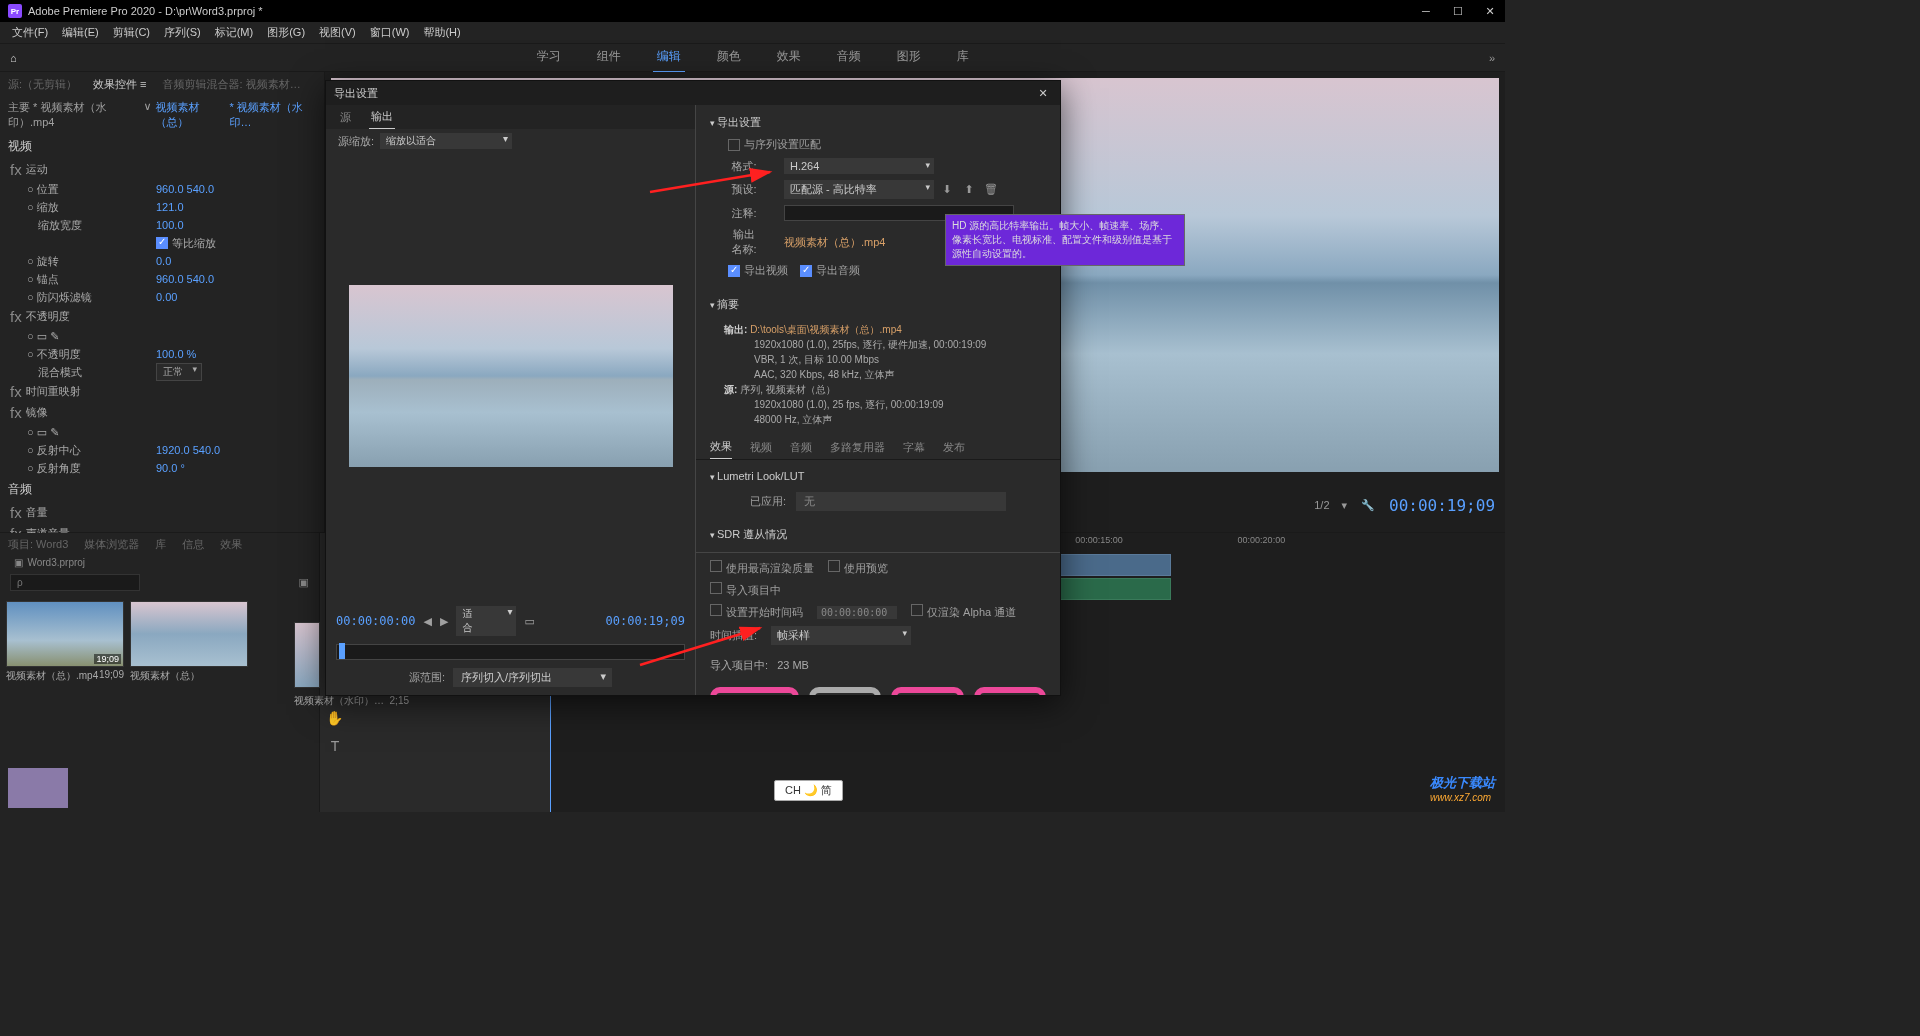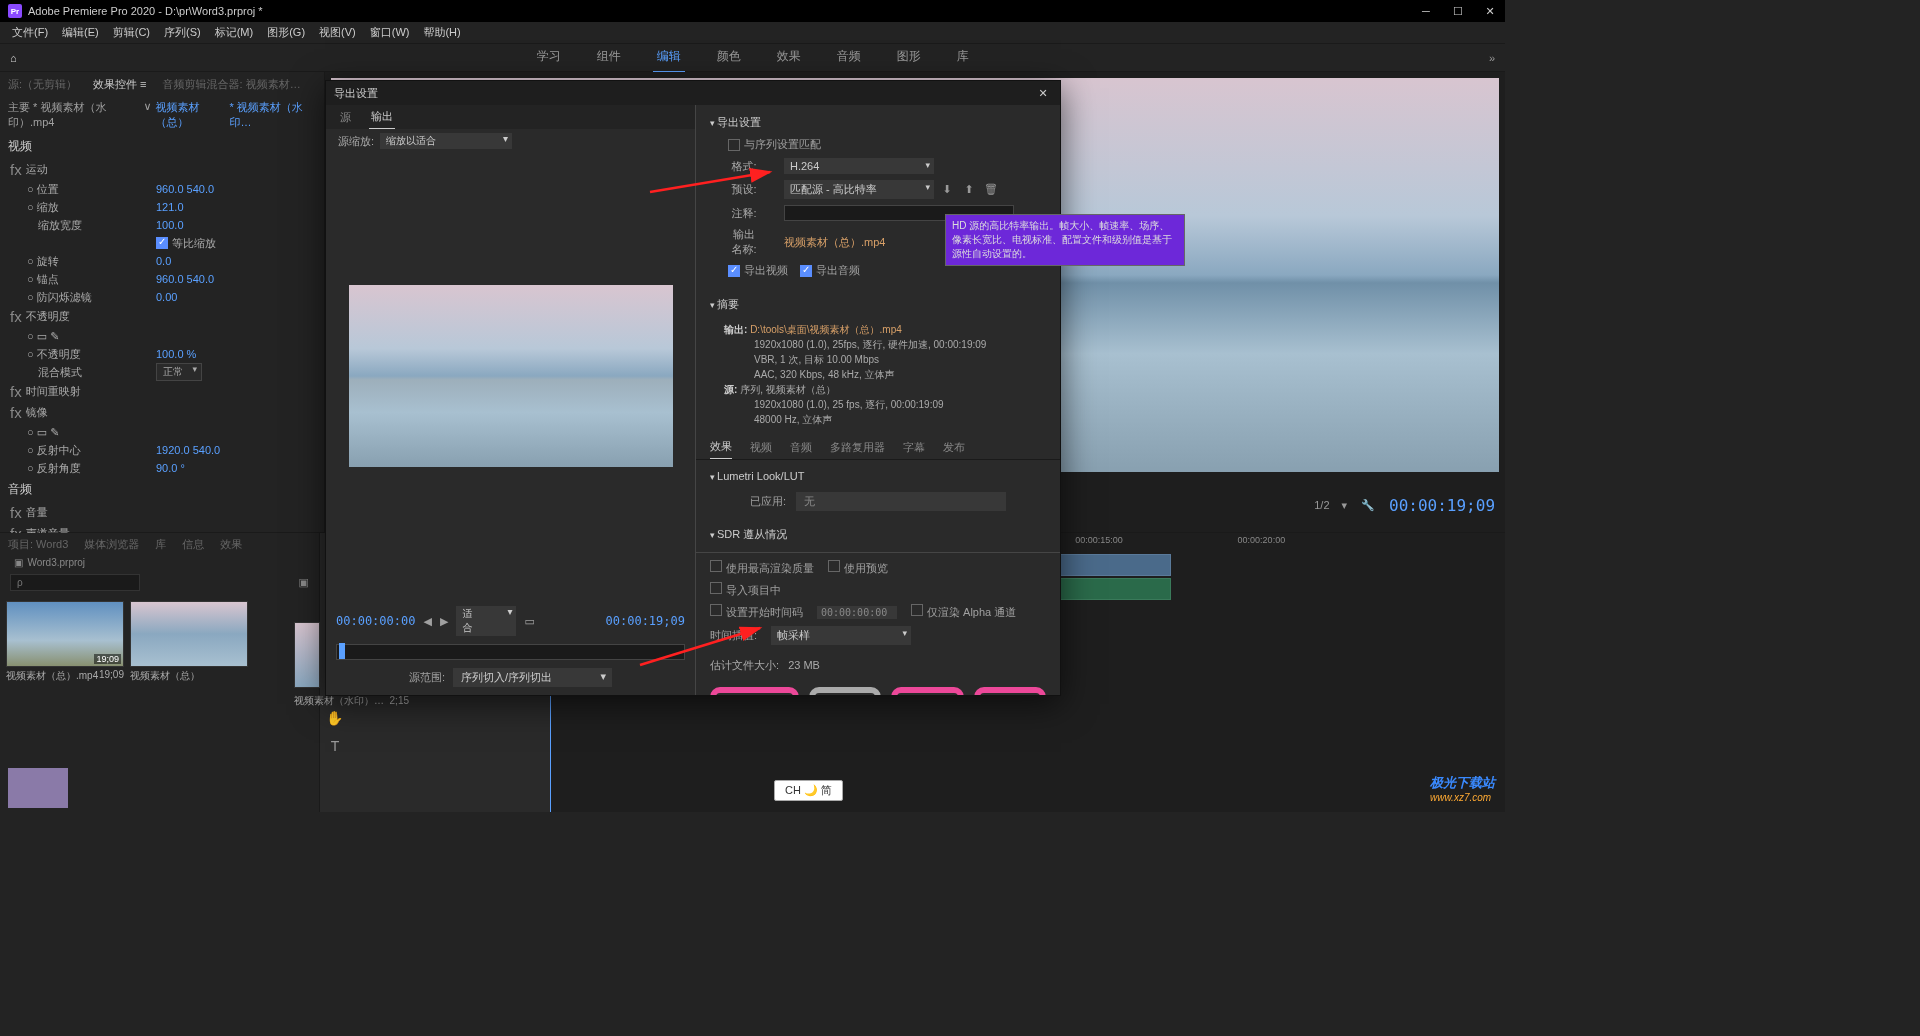--- a/index.html
+++ b/index.html
@@ -531,21 +531,21 @@
           <span><span class="chk3"></span><span>设置开始时间码</span></span>
           <span class="tc-input">00:00:00:00</span>
           <span><span class="chk3"></span><span>仅渲染 Alpha 通道</span></span>
         </div>
         <div class="opt-row">
           <span>时间插值:</span>
           <span class="interp-dd">帧采样</span>
         </div>
       </div>
       <div class="size-row">
-        <span>估计文件大小:</span>
+        <span>导入项目中:</span>
         <span style="margin-left:6px;">23 MB</span>
       </div>
       <div class="btn-row">
         <span class="dlg-btn">元数据…</span>
         <span class="dlg-btn primary">队列</span>
         <span class="dlg-btn">导出</span>
         <span class="dlg-btn">取消</span>
       </div>
     </div>
   </div>

